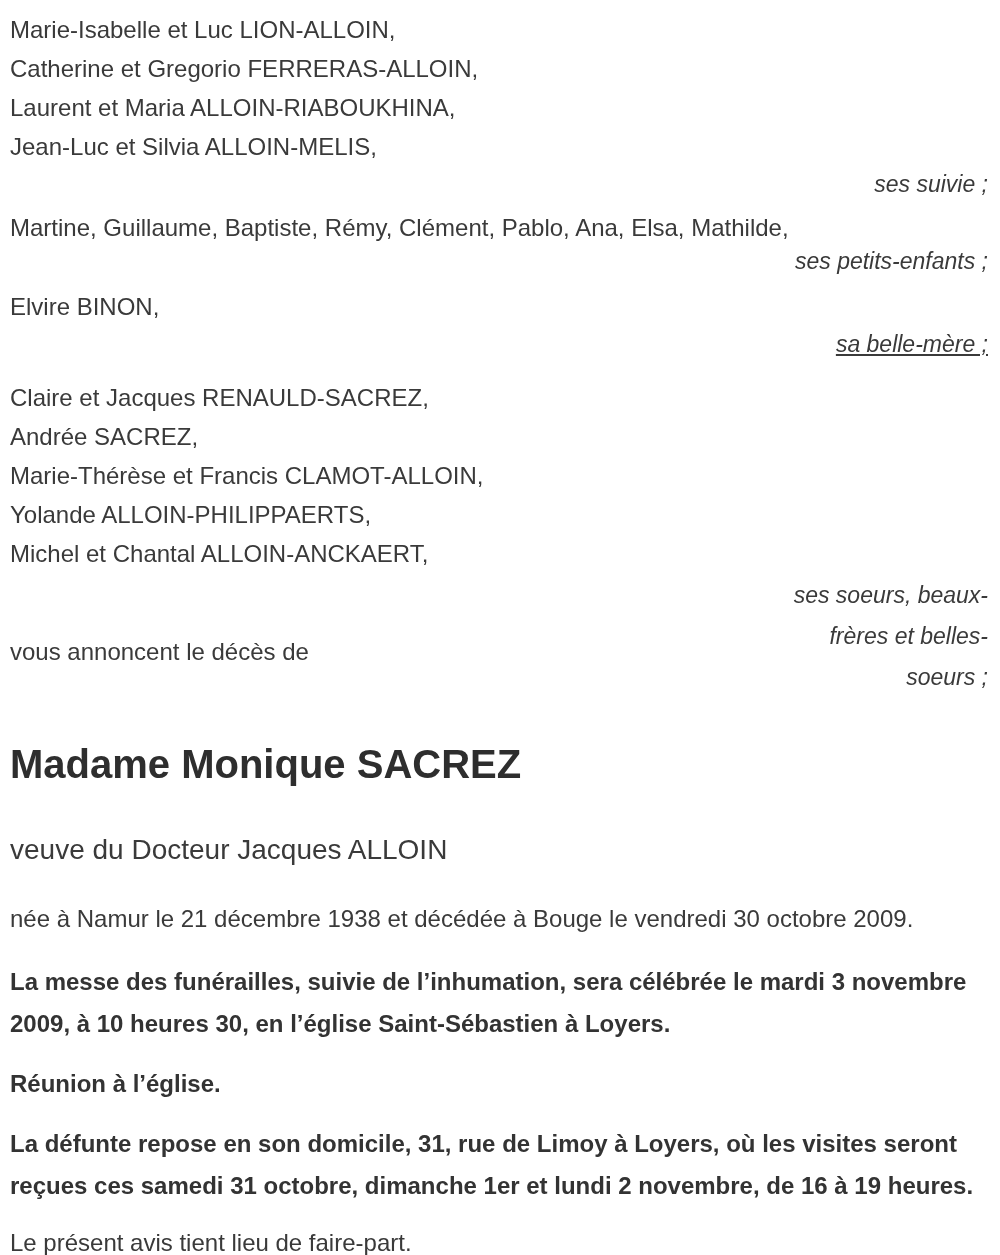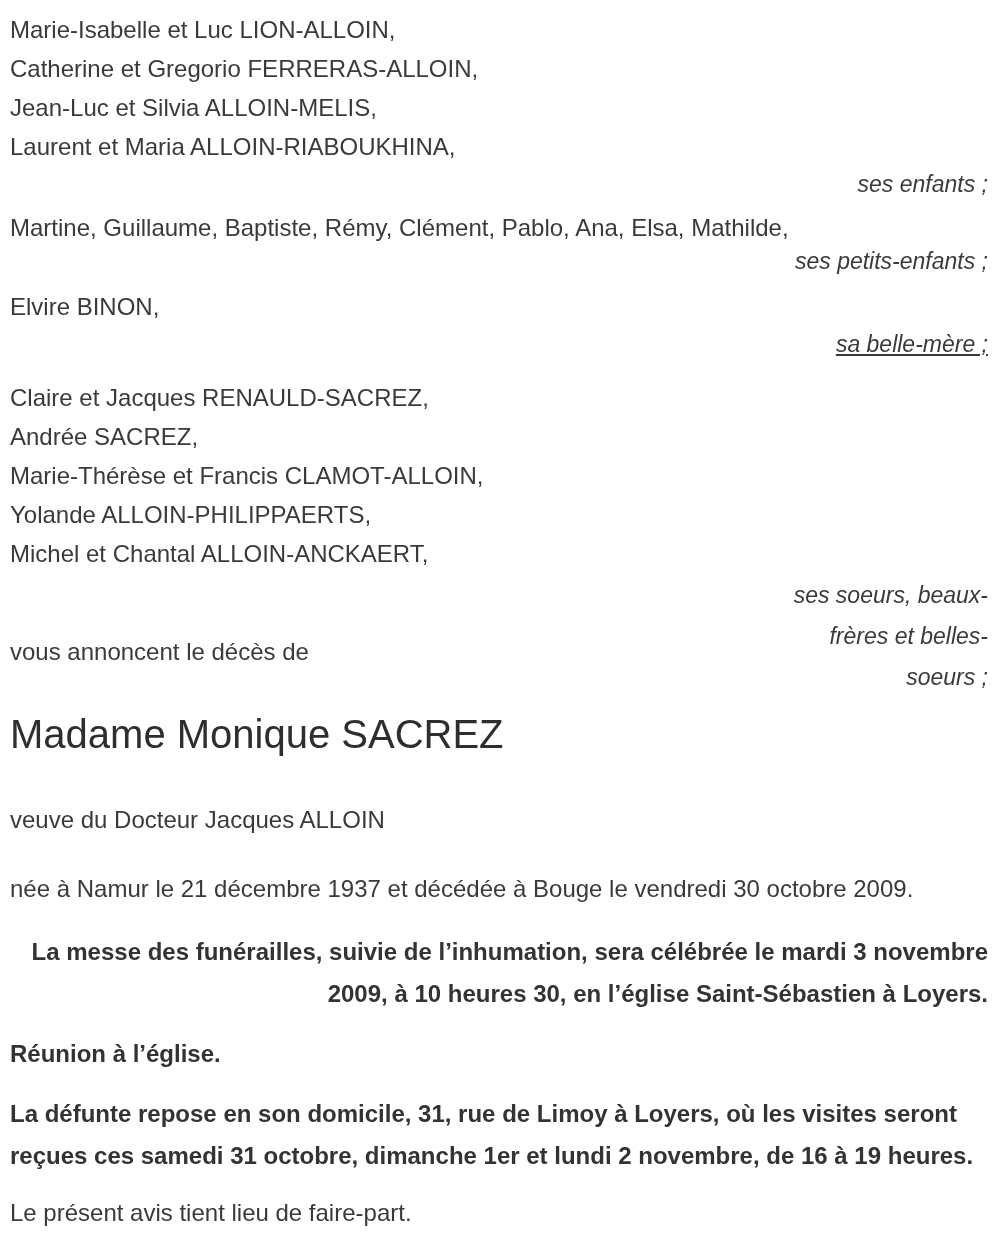--- a/index.html
+++ b/index.html
@@ -40,60 +40,60 @@
     align-items: flex-end;
     margin-top: 2px;
   }
   .announce-line {
     font-size: 24px;
     line-height: 39px;
     margin-bottom: 27px;
   }
   .deceased-name {
     font-size: 40px;
-    font-weight: normal;
+    font-weight: bold;
     color: #2e2e2e;
-    margin-top: 12px;
+    margin-top: 42px;
     line-height: 48px;
   }
   .widow-line {
-    font-size: 24px;
+    font-size: 28px;
     line-height: 39px;
     margin-top: 42px;
   }
   .para {
     font-size: 24px;
     line-height: 40px;
     margin-top: 30px;
   }
   .para.bold {
     font-weight: bold;
     color: #333333;
     margin-top: 18px;
     line-height: 42px;
   }
-  .para.first-bold { margin-top: 22px; text-align: right; }
+  .para.first-bold { margin-top: 22px; }
   .notice-line {
     font-size: 24px;
     line-height: 39px;
     margin-top: 16px;
   }
 </style>
 </head>
 <body>
 
 <div class="page">
 
   <div>
     <div class="name-line">Marie-Isabelle et Luc LION-ALLOIN,</div>
     <div class="name-line">Catherine et Gregorio FERRERAS-ALLOIN,</div>
+    <div class="name-line">Laurent et Maria ALLOIN-RIABOUKHINA,</div>
     <div class="name-line">Jean-Luc et Silvia ALLOIN-MELIS,</div>
-    <div class="name-line">Laurent et Maria ALLOIN-RIABOUKHINA,</div>
   </div>
-  <div class="rel-label gap-after-label">ses enfants ;</div>
+  <div class="rel-label gap-after-label">ses suivie ;</div>
 
   <div class="name-line">Martine, Guillaume, Baptiste, Rémy, Clément, Pablo, Ana, Elsa, Mathilde,</div>
   <div class="rel-label gap-small" style="line-height:28px;">ses petits-enfants ;</div>
 
   <div class="name-line">Elvire BINON,</div>
   <div class="rel-label" style="margin-bottom:16px;text-decoration:underline;">sa belle-mère ;</div>
 
   <div>
     <div class="name-line">Claire et Jacques RENAULD-SACREZ,</div>
     <div class="name-line">Andrée SACREZ,</div>
@@ -105,21 +105,21 @@
   <div class="overlap-row">
     <div class="announce-line">vous annoncent le décès de</div>
     <div class="rel-label multi">ses soeurs, beaux-
 frères et belles-
 soeurs ;</div>
   </div>
 
   <div class="deceased-name">Madame Monique SACREZ</div>
   <div class="widow-line">veuve du Docteur Jacques ALLOIN</div>
 
-  <div class="para">née à Namur le 21 décembre 1937 et décédée à Bouge le vendredi 30 octobre 2009.</div>
+  <div class="para">née à Namur le 21 décembre 1938 et décédée à Bouge le vendredi 30 octobre 2009.</div>
 
   <div class="para bold first-bold">La messe des funérailles, suivie de l’inhumation, sera célébrée le mardi 3 novembre 2009, à 10 heures 30, en l’église Saint-Sébastien à Loyers.</div>
   <div class="para bold">Réunion à l’église.</div>
   <div class="para bold">La défunte repose en son domicile, 31, rue de Limoy à Loyers, où les visites seront reçues ces samedi 31 octobre, dimanche 1er et lundi 2 novembre, de 16 à 19 heures.</div>
 
   <div class="notice-line">Le présent avis tient lieu de faire-part.</div>
 
 </div>
 
 </body></html>

